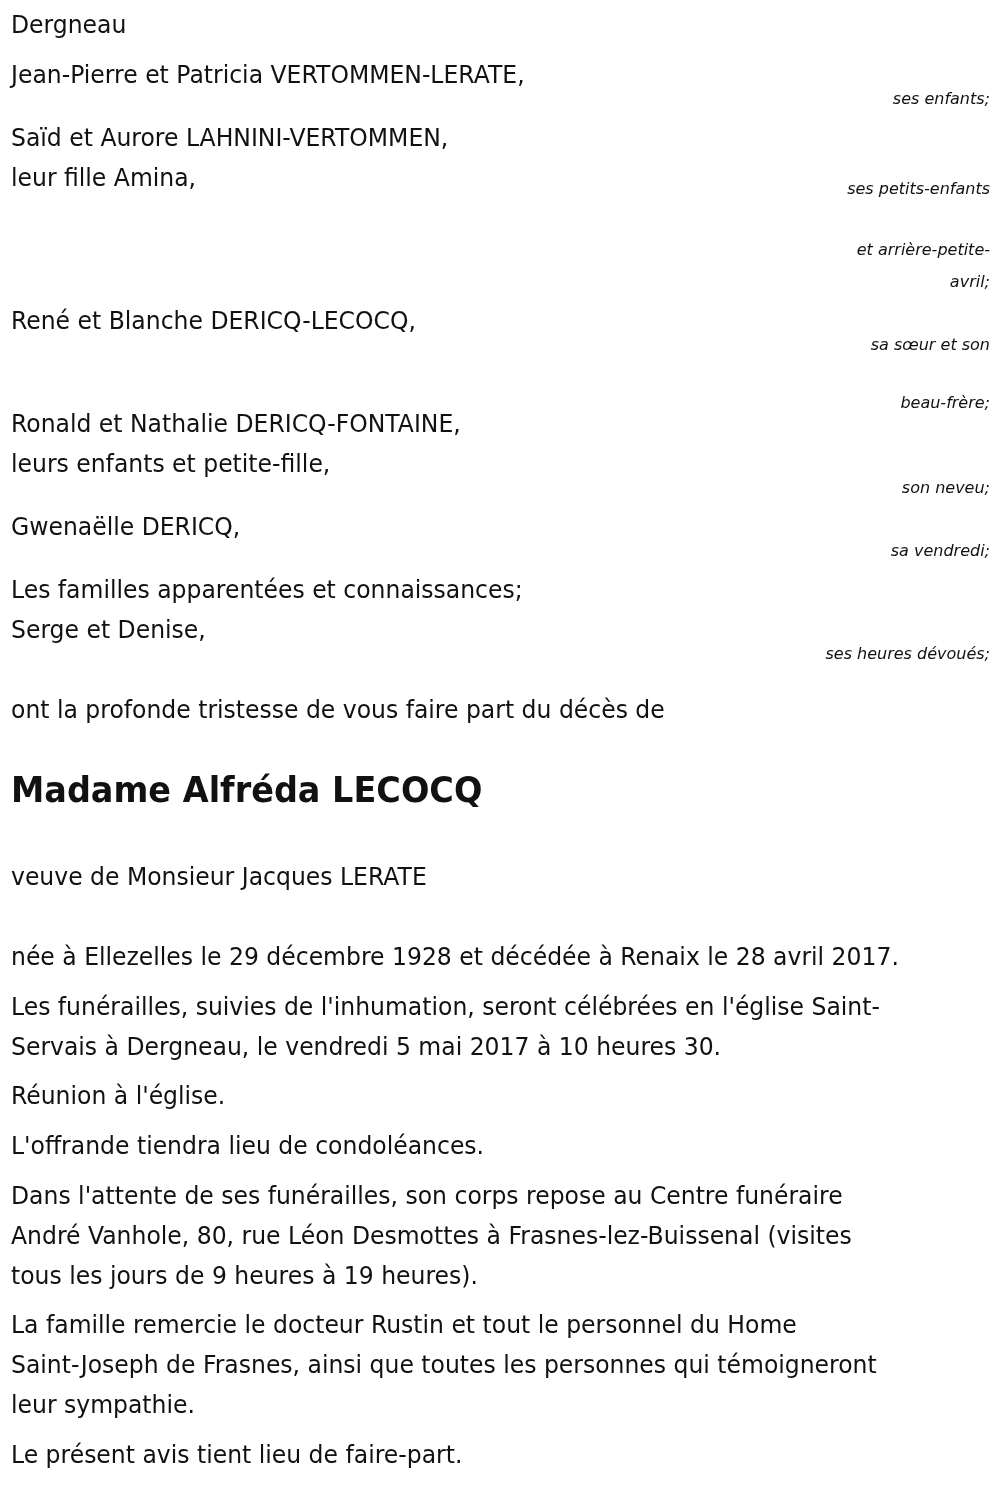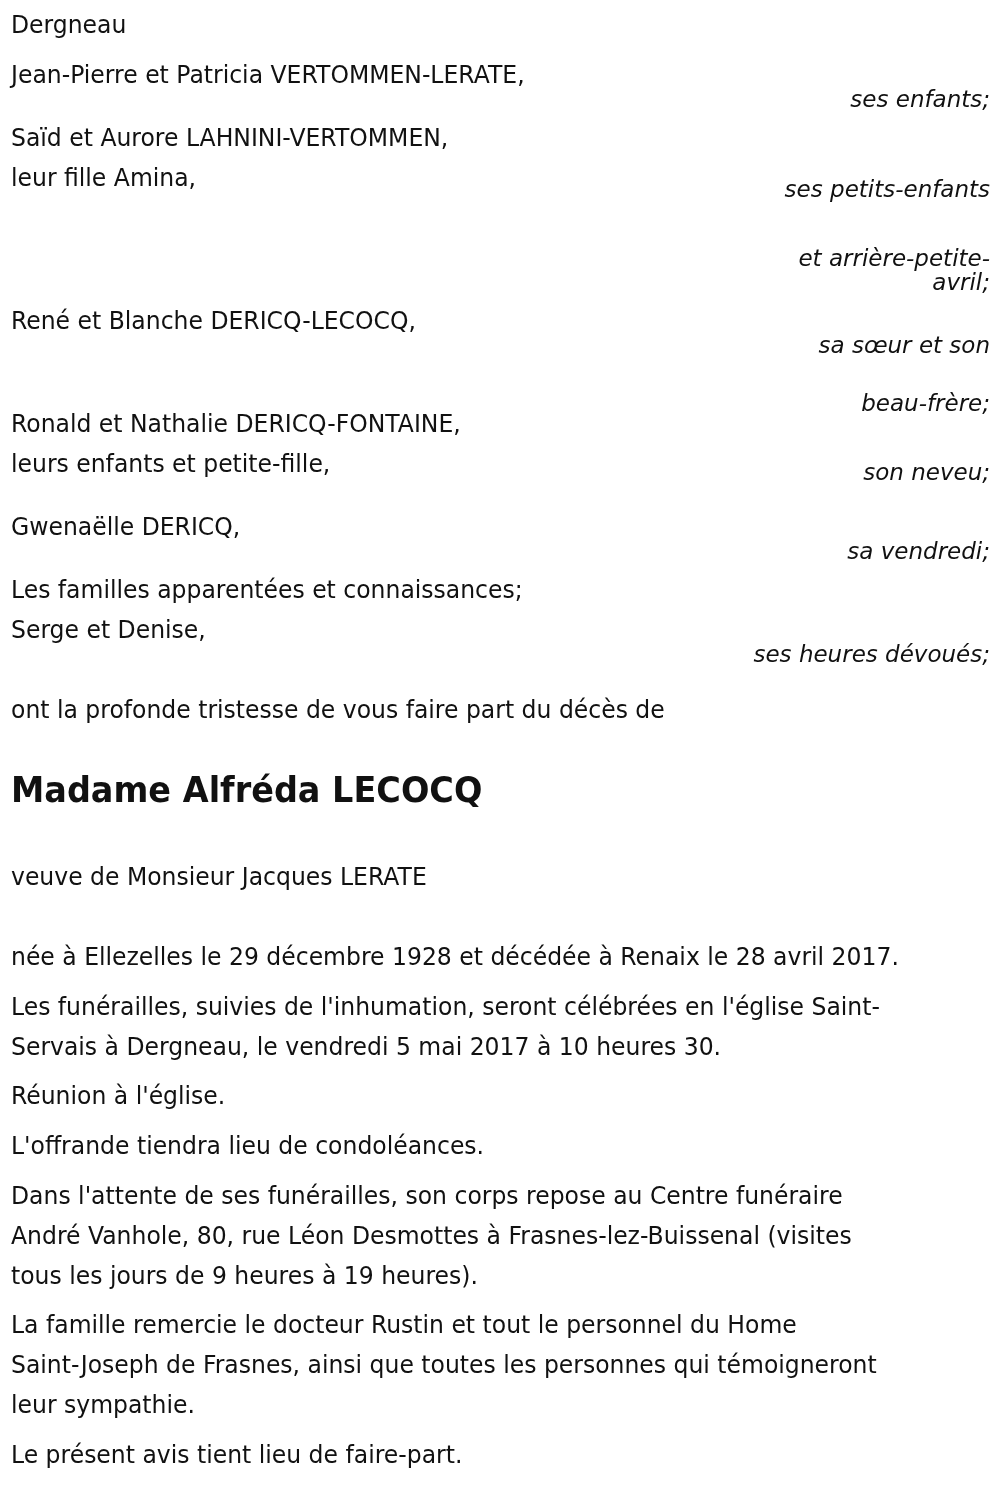--- a/index.html
+++ b/index.html
@@ -9,51 +9,51 @@
       font-family: "DejaVu Sans", sans-serif;
     }
     .ln {
       position: absolute; left: 11px; white-space: nowrap;
       font-size: 25px; line-height: 30px;
       transform-origin: left top;
       transform: scaleX(0.94);
     }
     .rt {
       position: absolute; right: 10px; white-space: nowrap;
-      font-size: 23px; line-height: 30px; font-style: italic;
+      font-size: 16px; line-height: 30px; font-style: italic;
       text-align: right;
     }
     .title {
       position: absolute; left: 11px; white-space: nowrap;
       font-size: 36px; font-weight: bold; line-height: 44px;
       transform-origin: left top; transform: scaleX(0.93);
     }
   </style>
 </head>
 <body>
 
 <div>
   <div class="ln" style="top:10px">Dergneau</div>
 
   <div class="ln" style="top:60px">Jean-Pierre et Patricia VERTOMMEN-LERATE,</div>
   <div class="rt" style="top:84px">ses enfants;</div>
 
   <div class="ln" style="top:123px">Saïd et Aurore LAHNINI-VERTOMMEN,</div>
   <div class="ln" style="top:163px">leur fille Amina,</div>
   <div class="rt" style="top:174px">ses petits-enfants</div>
-  <div class="rt" style="top:243px">et arrière-petite-</div>
+  <div class="rt" style="top:235px">et arrière-petite-</div>
   <div class="rt" style="top:267px">avril;</div>
 
   <div class="ln" style="top:306px">René et Blanche DERICQ-LECOCQ,</div>
   <div class="rt" style="top:330px">sa sœur et son</div>
   <div class="rt" style="top:388px">beau-frère;</div>
 
   <div class="ln" style="top:409px">Ronald et Nathalie DERICQ-FONTAINE,</div>
   <div class="ln" style="top:449px">leurs enfants et petite-fille,</div>
-  <div class="rt" style="top:457px">son neveu;</div>
+  <div class="rt" style="top:473px">son neveu;</div>
 
   <div class="ln" style="top:512px">Gwenaëlle DERICQ,</div>
   <div class="rt" style="top:536px">sa vendredi;</div>
 
   <div class="ln" style="top:575px">Les familles apparentées et connaissances;</div>
   <div class="ln" style="top:615px">Serge et Denise,</div>
   <div class="rt" style="top:639px">ses heures dévoués;</div>
 
   <div class="ln" style="top:695px">ont la profonde tristesse de vous faire part du décès de</div>
 

